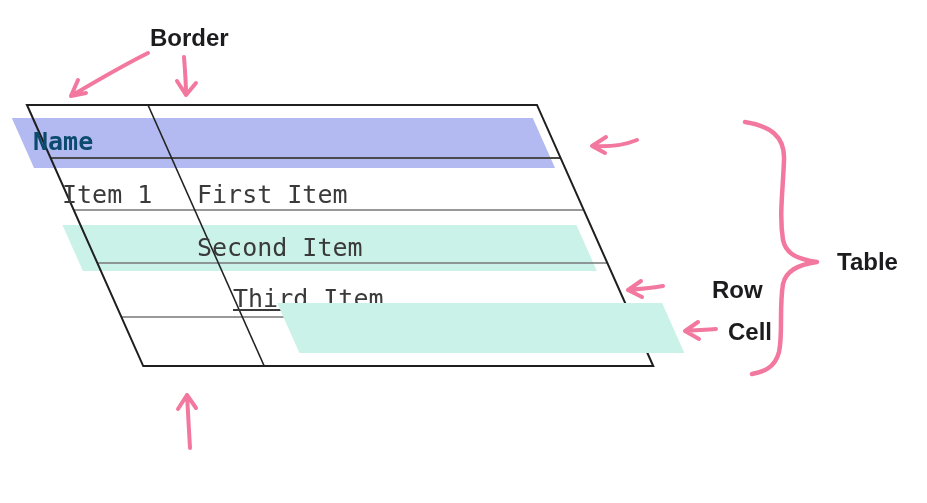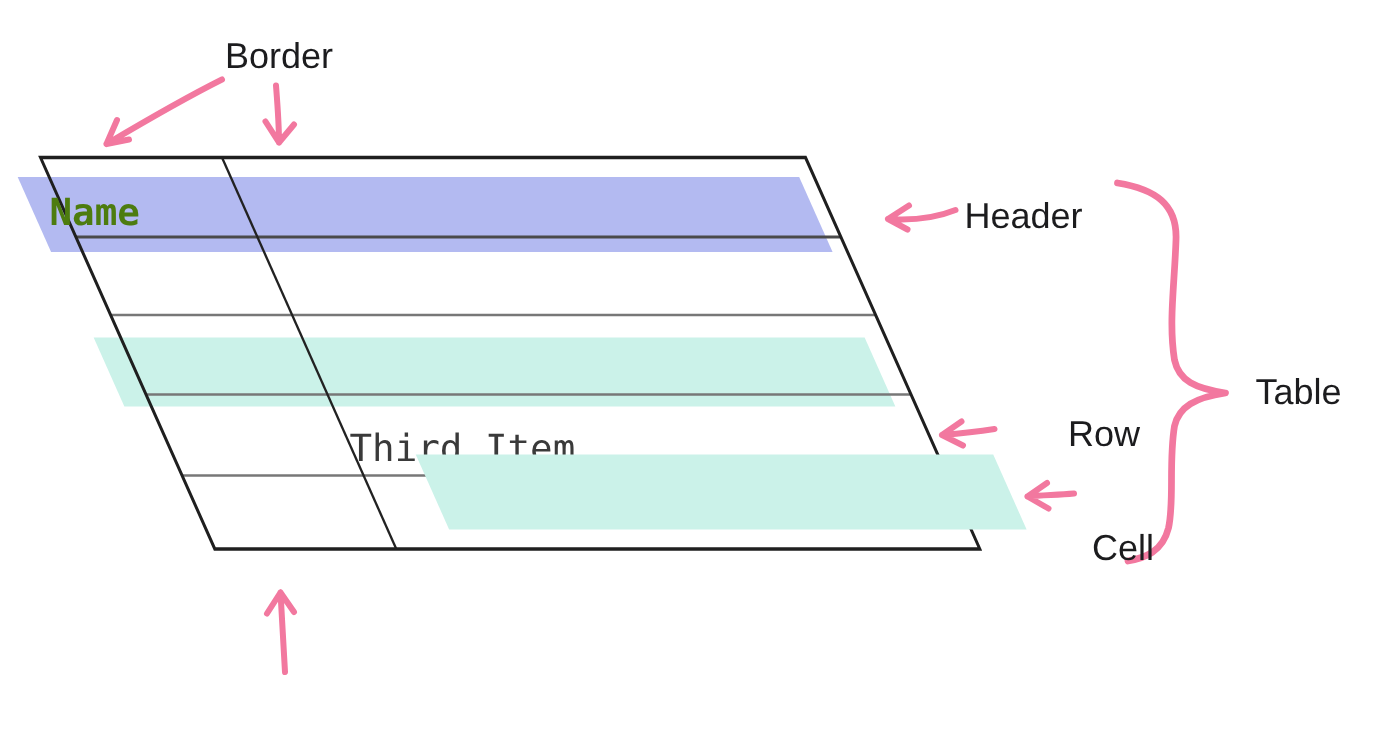--- a/index.html
+++ b/index.html
@@ -9,43 +9,43 @@
     font-family:"Liberation Sans", sans-serif;
   }
   svg.layer { position:absolute; left:0; top:0; }
   .layer-low  { z-index:1; }
   .layer-high { z-index:3; }
   .t {
     position:absolute; z-index:2;
     font-family:"DejaVu Sans Mono", monospace;
     font-size:25px; line-height:26px; color:#3a3a3a; white-space:pre;
   }
-  .t.hdr { font-weight:bold; color:#4d7c0f; }
+  .t.hdr { font-weight:bold; color:#0c4a6e; }
   .t.top4 { z-index:4; }
   .lbl {
     position:absolute; z-index:5;
     font-family:"Liberation Sans", sans-serif;
-    font-size:24px; line-height:27px; color:#1c1c1e; white-space:pre;
+    font-size:24px; line-height:27px; color:#1c1c1e; white-space:pre;font-weight:bold;
   }
   
   .pos-name   { left:33px;  top:129px; }
   .pos-desc   { left:168px; top:129px; }
   .pos-item1  { left:62px;  top:182px; }
   .pos-first  { left:197px; top:182px; }
   .pos-item2  { left:86px;  top:235px; }
   .pos-second { left:197px; top:235px; }
   .pos-item3  { left:109px; top:286px; }
-  .pos-third  { left:233px; top:286px; }
+  .pos-third  { left:233px; top:286px;text-decoration:underline; }
   .pos-fourth { left:311px; top:315px; }
   
   .pos-border { left:150px; top:24px;  }
   .pos-header { left:643px; top:131px; }
   .pos-table  { left:837px; top:248px; }
   .pos-row    { left:712px; top:276px; }
-  .pos-cell   { left:728px; top:318px;margin-top:34px; }
+  .pos-cell   { left:728px; top:318px; }
   .pos-column { left:150px; top:461px; }
 </style>
 </head>
 <body>
 
 <div class="canvas">
 
   <svg class="layer layer-low" width="927" height="503" viewBox="0 0 927 503">
     <g transform="translate(27,105) skewX(24)">
       <rect x="-21" y="13" width="521" height="50" fill="#b3baf1"></rect>
@@ -53,20 +53,23 @@
       <line x1="0" y1="53" x2="510" y2="53" stroke="#4a4a4a" stroke-width="2"></line>
       <line x1="0" y1="105" x2="510" y2="105" stroke="#777777" stroke-width="1.7"></line>
       <line x1="0" y1="158" x2="510" y2="158" stroke="#777777" stroke-width="1.7"></line>
       <line x1="0" y1="212" x2="510" y2="212" stroke="#777777" stroke-width="1.7"></line>
       <line x1="121" y1="0" x2="121" y2="261" stroke="#222222" stroke-width="1.7"></line>
       <rect x="0" y="0" width="510" height="261" fill="none" stroke="#1f1f1f" stroke-width="2.2"></rect>
     </g>
   </svg>
 
   <div class="t hdr pos-name">Name</div>
+  <div class="t pos-item1">Item 1</div>
+  <div class="t pos-first">First Item</div>
+  <div class="t pos-second">Second Item</div>
   <div class="t pos-third">Third Item</div>
 
   <svg class="layer layer-high" width="927" height="503" viewBox="0 0 927 503">
     <g transform="translate(27,105) skewX(24)">
       <rect x="162" y="198" width="385" height="50" fill="#cbf2e9"></rect>
     </g>
     <g fill="none" stroke="#f2789f" stroke-width="4" stroke-linecap="round" stroke-linejoin="round">
       <path d="M148,53 C130,62 98,80 71,96 M71,96 L86,93 M71,96 L78,80"></path>
       <path d="M184,57 C185,70 186,82 186,95 M186,95 L177,81 M186,95 L196,83"></path>
       <path d="M637,140 C622,146 607,147 592,146 M592,146 L606,137 M592,146 L605,153"></path>
@@ -74,18 +77,17 @@
       <path d="M716,329 C705,330 696,330 685,331 M685,331 L698,322 M685,331 L699,339"></path>
       <path d="M190,448 C189,430 188,412 187,395 M187,395 L178,409 M187,395 L196,408"></path>
       <path d="M745,122 C770,126 785,136 784,160 C783,190 779,215 783,240
                C786,254 797,259 817,262 C797,265 786,271 783,284
                C779,308 783,334 779,352 C775,368 763,372 752,374" stroke-width="4.5"></path>
     </g>
   </svg>
 
 
   <div class="lbl pos-border">Border</div>
-  <div class="lbl pos-header">Header</div>
   <div class="lbl pos-table">Table</div>
   <div class="lbl pos-row">Row</div>
   <div class="lbl pos-cell">Cell</div>
 
 </div>
 
 </body></html>

